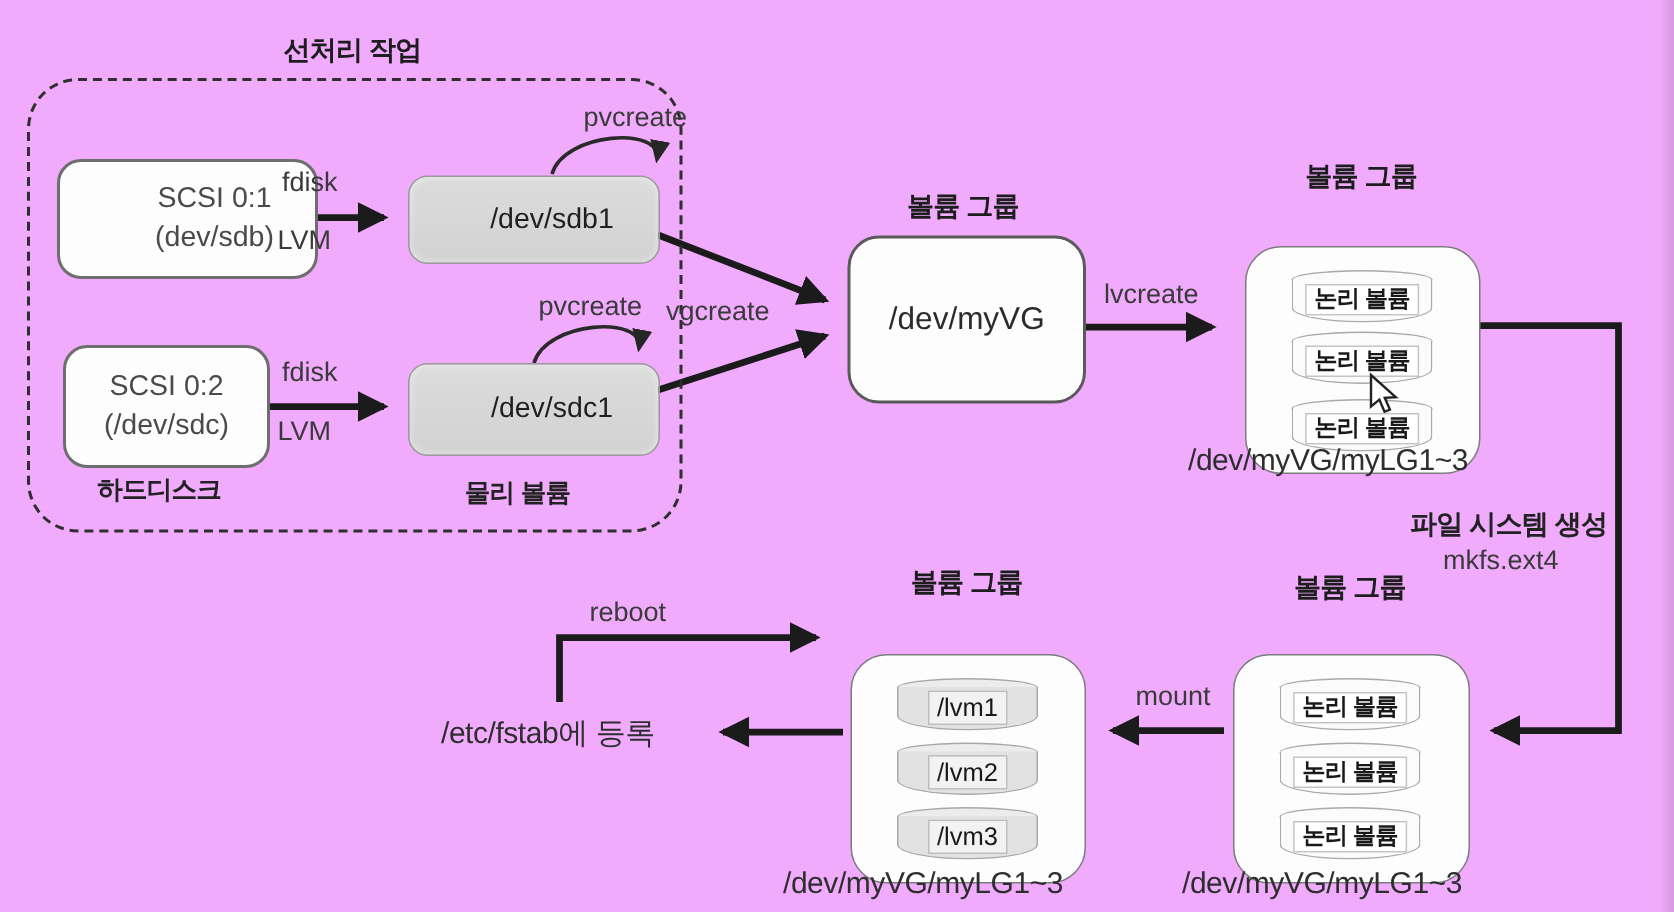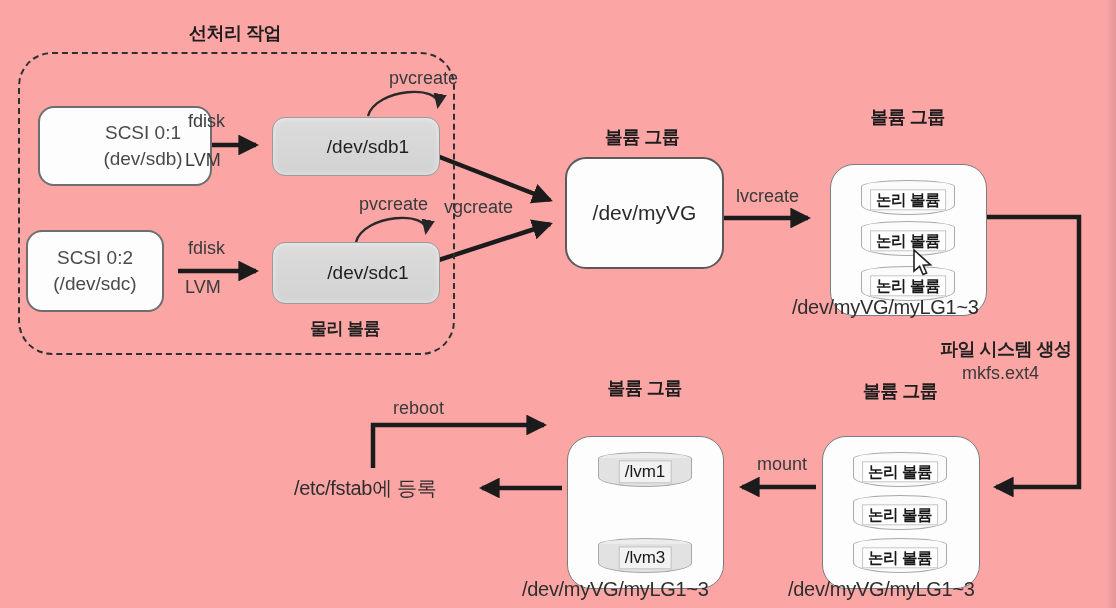--- a/index.html
+++ b/index.html
@@ -1,17 +1,17 @@
 <!DOCTYPE html>
 <html><head>
 <meta charset="utf-8">
 <style>
   html,body{margin:0;padding:0;}
   body{font-family:"Liberation Sans","DejaVu Sans",sans-serif;background:#e9e9e6;}
-  #canvas{position:relative;width:1116px;height:608px;background:#fca5a5;overflow:hidden;}
+  #canvas{position:relative;width:1116px;height:608px;background:#f0abfc;overflow:hidden;}
   .abs{position:absolute;}
   .edge-shade{position:absolute;right:0;top:0;width:10px;height:608px;background:linear-gradient(to right,rgba(0,0,0,0),rgba(0,0,0,0.10));}
   
   .kr-title{font-size:18px;font-weight:700;color:#1d1d1d;letter-spacing:-0.5px;white-space:nowrap;}
   .kr-label{font-size:17px;font-weight:700;color:#222;letter-spacing:-0.5px;white-space:nowrap;}
   .cmd{font-size:18px;color:#3a3a3a;white-space:nowrap;}
   .caption{font-size:20px;color:#2e2e2e;white-space:nowrap;letter-spacing:-0.3px;}
   
   .dashed-box{border:2.5px dashed #2f2f2f;border-radius:34px;}
   .disk-box{border:2px solid #6e6e6e;border-radius:16px;background:#fdfdfd;
@@ -72,25 +72,26 @@
   </svg>
 
   <div class="abs kr-title" style="left:189px;top:21px;">선처리 작업</div>
 
   <div class="abs dashed-box" style="left:18px;top:52px;width:433px;height:299px;"></div>
 
   <div class="abs disk-box" style="left:38px;top:106px;width:134px;height:76px;padding-left:36px;">
     <span>SCSI 0:1</span>
     <span>(dev/sdb)</span>
   </div>
-  <div class="abs disk-box" style="left:26px;top:230px;width:134px;height:78px;">
+  <div class="abs disk-box" style="left:42px;top:230px;width:134px;height:78px;">
     <span>SCSI 0:2</span>
     <span>(/dev/sdc)</span>
   </div>
 
+  <div class="abs kr-label" style="left:40px;top:315px;width:132px;text-align:center;">하드디스크</div>
 
   <div class="abs cmd" style="left:188px;top:111px;">fdisk</div>
   <div class="abs cmd" style="left:185px;top:150px;">LVM</div>
   <div class="abs cmd" style="left:188px;top:238px;">fdisk</div>
   <div class="abs cmd" style="left:185px;top:277px;">LVM</div>
 
   <div class="abs part-box" style="left:272px;top:117px;width:142px;height:57px;">/dev/sdb1</div>
   <div class="abs part-box" style="left:272px;top:242px;width:142px;height:60px;">/dev/sdc1</div>
 
   <div class="abs cmd" style="left:389px;top:68px;">pvcreate</div>
@@ -150,20 +151,25 @@
 
   <div class="abs cmd" style="left:757px;top:454px;">mount</div>
 
   <div class="abs kr-title" style="left:567px;top:376px;width:155px;text-align:center;">볼륨 그룹</div>
   <div class="abs lv-box" style="left:567px;top:412px;width:155px;height:151px;">
     <div class="cyl gray" style="left:30px;top:15px;">
       <div class="c-top"></div>
       <div class="c-body"></div>
       <span class="c-label">/lvm1</span>
     </div>
+    <div class="cyl gray" style="left:30px;top:58px;">
+      <div class="c-top"></div>
+      <div class="c-body"></div>
+      <span class="c-label">/lvm2</span>
+    </div>
     <div class="cyl gray" style="left:30px;top:101px;">
       <div class="c-top"></div>
       <div class="c-body"></div>
       <span class="c-label">/lvm3</span>
     </div>
   </div>
   <div class="abs caption" style="left:522px;top:578px;">/dev/myVG/myLG1~3</div>
 
   <div class="abs cmd" style="left:393px;top:398px;">reboot</div>
   <div class="abs caption" style="left:294px;top:475px;font-weight:500;">/etc/fstab에 등록</div>

